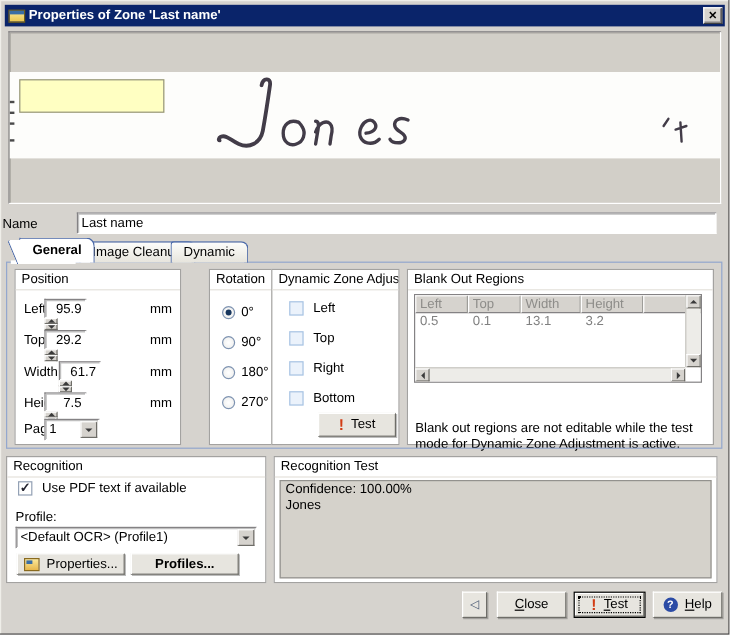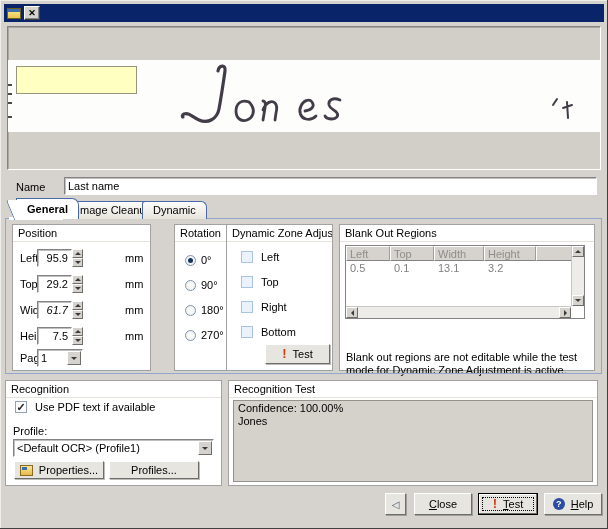--- a/index.html
+++ b/index.html
@@ -62,21 +62,21 @@
   }
   .tab-bridge { position:absolute; left:9px; top:217px; width:54px; height:3px; background:#fff; z-index:3; }
   .tabpage {
     position:absolute; left:5px; top:218px; width:597px; height:156px;
     border:1px solid #93A7CE; z-index:1;
   }
   
   .group { position:absolute; background:#fff; border:1px solid #A3A2A0; }
   .group-caption { height:17px; padding:2px 5px 0; border-bottom:1px solid #E4E2DB; white-space:nowrap; overflow:hidden; }
   
-  .spin { position:absolute; height:18px; display:flex; }
+  .spin { position:absolute; height:18px; display:flex;flex-direction:column; }
   .spin-input { width:35px; height:18px; text-align:right; padding:2px 3px 0 0; }
   .spin-btns { width:11px; height:18px; display:flex; flex-direction:column; }
   .spin-btn { flex:1; background:#D6D3CE; border:1px solid; border-color:#FFF #6E6D68 #6E6D68 #FFF;
     display:flex; align-items:center; justify-content:center; }
   .arr-up { width:0; height:0; border-left:3px solid transparent; border-right:3px solid transparent; border-bottom:3px solid #3A3A3A; }
   .arr-dn { width:0; height:0; border-left:3px solid transparent; border-right:3px solid transparent; border-top:3px solid #3A3A3A; }
   .arr-left { width:0; height:0; border-top:3px solid transparent; border-bottom:3px solid transparent; border-right:3px solid #3A3A3A; }
   .arr-right { width:0; height:0; border-top:3px solid transparent; border-bottom:3px solid transparent; border-left:3px solid #3A3A3A; }
   
   .combo { position:absolute; height:18px; padding:2px 16px 0 3px; white-space:nowrap; overflow:hidden; }
@@ -124,20 +124,21 @@
   .rtest-box { position:absolute; left:4px; top:19px; width:360px; height:82px;
     background:#D5D2CB; border:1px solid #93928E; padding:1px 4px; line-height:13px; }
 </style>
 </head>
 <body>
 
 <div class="window">
 
   <div class="titlebar">
     <span class="title-icon"></span>
+    <span class="titlebar-text">Properties of Zone 'Last name'</span>
     <span class="close-btn">✕</span>
   </div>
 
   <div class="preview">
     <div class="scan-strip">
       <div class="zone-box"></div>
       <div class="tick" style="top:24px"></div>
       <div class="tick" style="top:33px"></div>
       <div class="tick" style="top:42px"></div>
       <div class="tick" style="top:56px"></div>
@@ -148,21 +149,21 @@
           <path stroke-width="2.8" d="M100,39 c2,0 3,2 2,7 l-2,12 m0,-10 c3,-8 9,-10 12,-7 c2,2 2,6 1,10 l-1,7"></path>
           <path stroke-width="2.8" d="M142,49 c7,-1 10,-5 7,-9 c-3,-4 -9,-1 -11,4 c-3,6 0,12 5,13 c4,1 8,-1 10,-3"></path>
           <path stroke-width="2.8" d="M177,38 c-7,-3 -12,0 -11,5 c1,4 6,5 8,8 c2,3 -1,6 -5,6 c-3,0 -6,-1 -7,-3"></path>
           <path stroke-width="2" d="M390,43 l4,-6"></path>
           <path stroke-width="2" d="M404,40 l1,16 m-5,-10 l9,-3"></path>
         </g>
       </svg>
     </div>
   </div>
 
-  <span class="label" style="left:16px; top:181px;">Name</span>
+  <span class="label" style="left:2px; top:181px;">Name</span>
   <div class="name-input sunken">Last name</div>
 
   <div class="tab selected" style="left:16px;">General</div>
   <div class="tab" style="left:66px;">Image Cleanup</div>
   <div class="tab" style="left:142px;">Dynamic</div>
   <div class="tab-bridge"></div>
   <div class="tabpage"></div>
 
   <div class="group" style="left:12px; top:224px; width:139px; height:147px;">
     <div class="group-caption">Position</div>
@@ -189,21 +190,21 @@
             <span class="arr-up"></span>
           </div>
           <div class="spin-btn">
             <span class="arr-dn"></span>
           </div>
         </div>
     </div>
     <span class="label" style="left:112px; top:53px;">mm</span>
 
     <span class="label" style="left:7px; top:79px;">Width</span>
-    <div class="spin" style="left:24px; top:76px;font-style:italic;">
+    <div class="spin" style="left:36px; top:76px;">
       <div class="spin-input sunken">61.7</div>
       <div class="spin-btns">
           <div class="spin-btn">
             <span class="arr-up"></span>
           </div>
           <div class="spin-btn">
             <span class="arr-dn"></span>
           </div>
         </div>
     </div>
@@ -322,21 +323,21 @@
     <div class="combo sunken" style="left:7px; top:58px; width:201px;">
       <span>&lt;Default OCR&gt; (Profile1)</span>
       <span class="combo-arrow">
           <span class="arr-dn"></span>
         </span>
     </div>
     <div class="btn" style="left:8px; top:80px; width:90px; height:18px;text-align:center;">
       <span class="props-ic"></span>
       <span>Properties...</span>
     </div>
-    <div class="btn" style="left:103px; top:80px; width:90px; height:18px;">
+    <div class="btn" style="left:103px; top:80px; width:90px; height:18px;font-weight:bold;">
       <span>Profiles...</span>
     </div>
   </div>
 
   <div class="group" style="left:228px; top:380px; width:370px; height:106px;">
     <div class="group-caption">Recognition Test</div>
     <div class="rtest-box">
       <div>Confidence: 100.00%</div>
       <div>Jones</div>
     </div>

